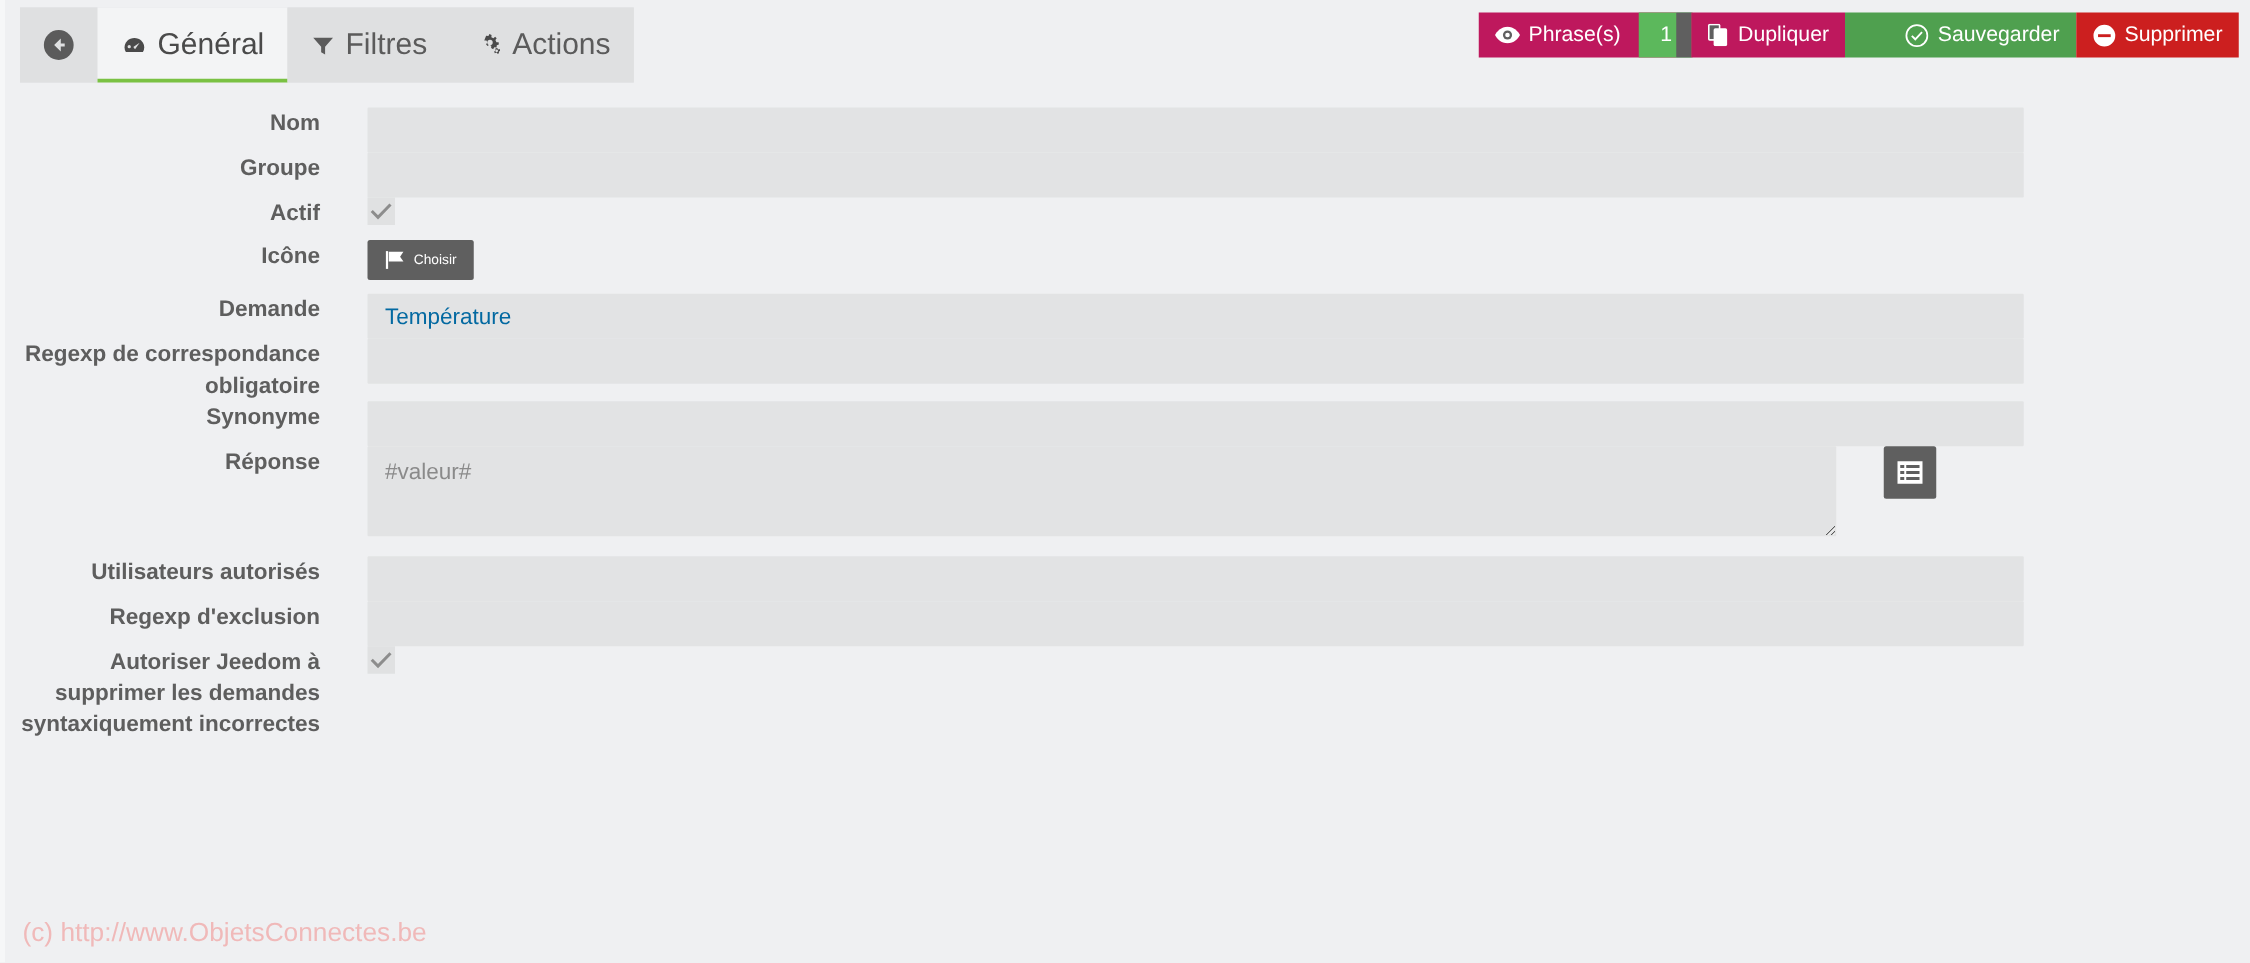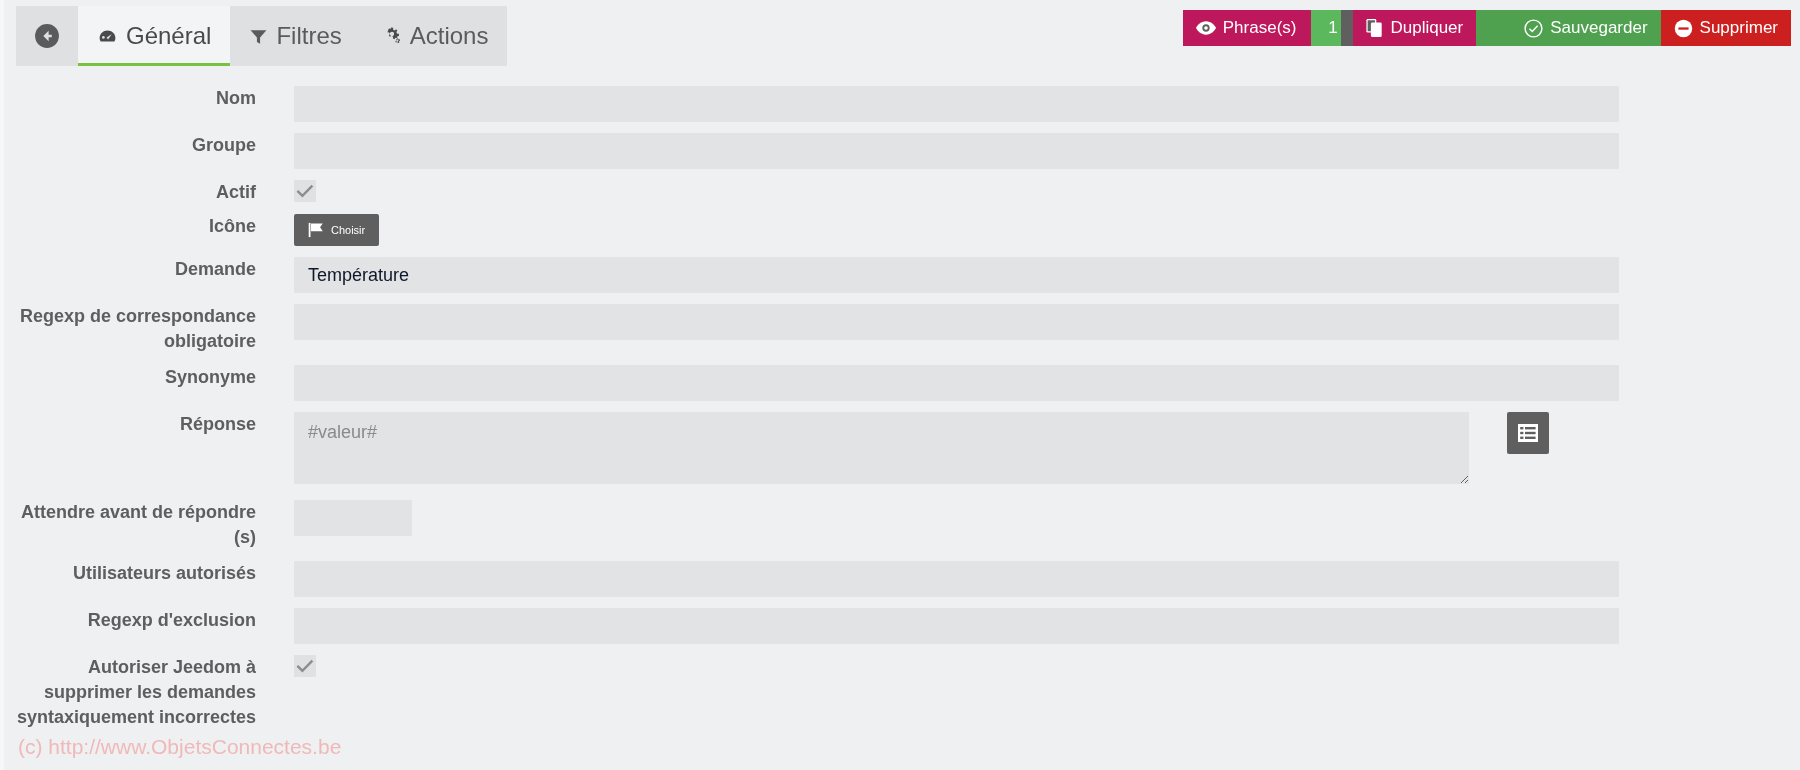--- a/index.html
+++ b/index.html
@@ -86,42 +86,41 @@
   .gapcell { width: 12px; background: #5f5f5f; }
 
   
   .form {
     position: absolute; top: 73px; left: 0;
     width: 1796px;
   }
   .row {
     display: flex;
     align-items: flex-start;
-    margin-bottom: 11px;
   }
   .lbl {
     width: 290px;
     flex: 0 0 290px;
     text-align: right;
     padding-right: 38px;
     font-size: 18px;
     font-weight: bold;
     color: #5e5e5e;
     line-height: 25px;
   }
   .ctrl { flex: 1 1 auto; position: relative; }
   .inp {
     display: block;
     width: 1325px;
     height: 36px;
     background: #e2e3e4;
     border: none;
     border-radius: 1px;
     font-size: 18px;
-    color: #0f172a;
+    color: #0369a1;
     padding: 0 14px;
     font-family: "Liberation Sans", sans-serif;
   }
   .inp.small { width: 118px; }
   .inp::placeholder { color: #8a8a8a; opacity: 1; }
 
   .chk {
     width: 22px; height: 22px;
     background: #e0e1e2;
     display: flex; align-items: center; justify-content: center;
@@ -351,26 +350,20 @@
                 <rect x="8" y="5" width="10.6" height="2.4" fill="#5f5f5f"></rect>
                 <rect x="8" y="9.8" width="10.6" height="2.4" fill="#5f5f5f"></rect>
                 <rect x="8" y="14.6" width="10.6" height="2.4" fill="#5f5f5f"></rect>
               </svg>
             </span>
           </button>
         </div>
       </div>
     </div>
 
-    <div class="row">
-      <div class="lbl">Attendre avant de répondre (s)</div>
-      <div class="ctrl">
-        <input class="inp small" type="text" value="" style="">
-      </div>
-    </div>
 
 
     <div class="row">
       <div class="lbl">Utilisateurs autorisés</div>
       <div class="ctrl">
         <input class="inp" type="text" value="" style="">
       </div>
     </div>
 
     <div class="row">

